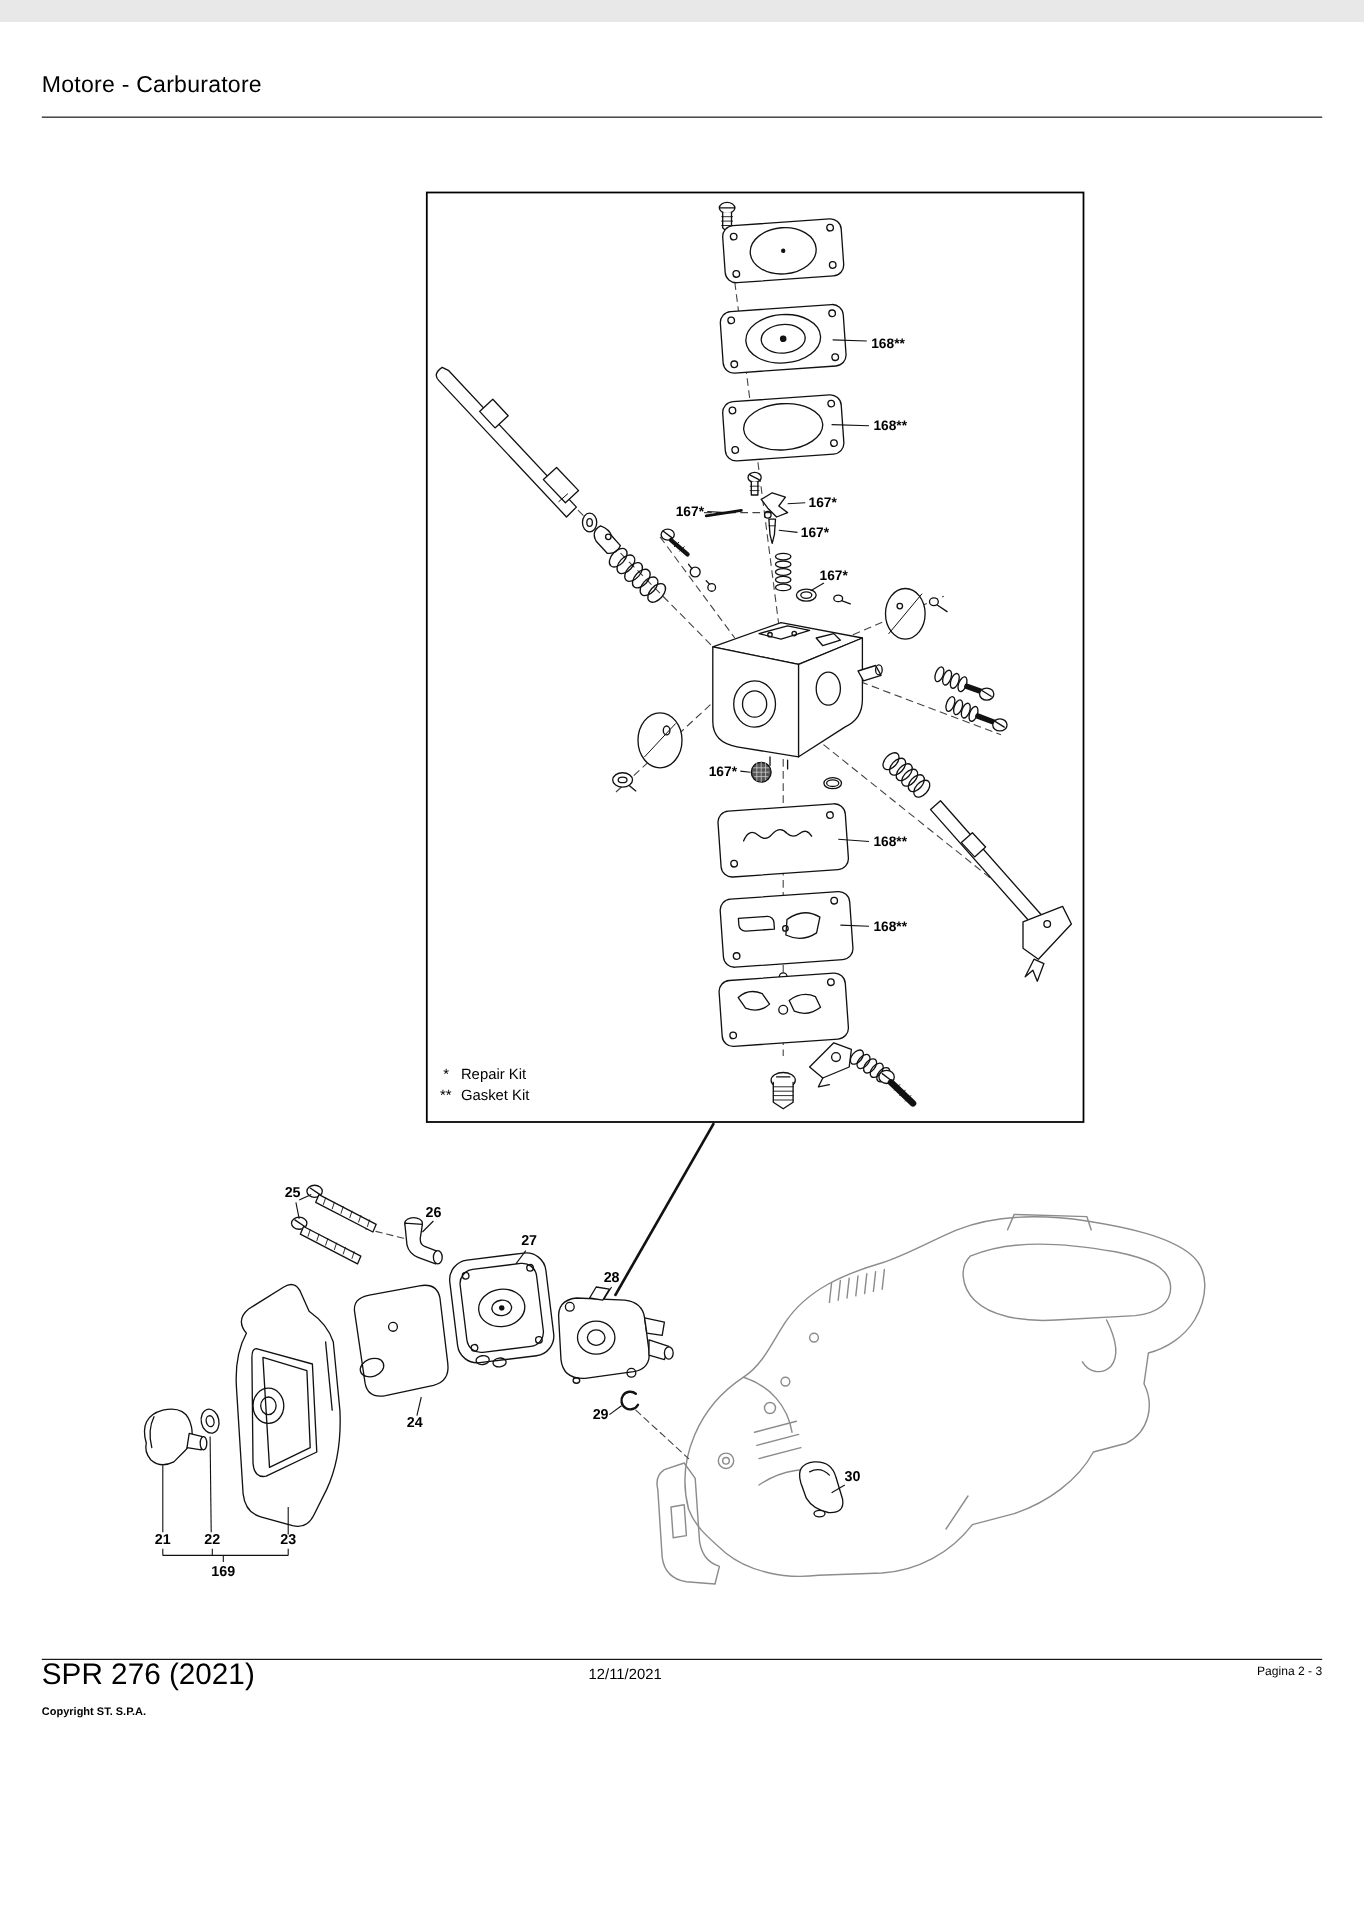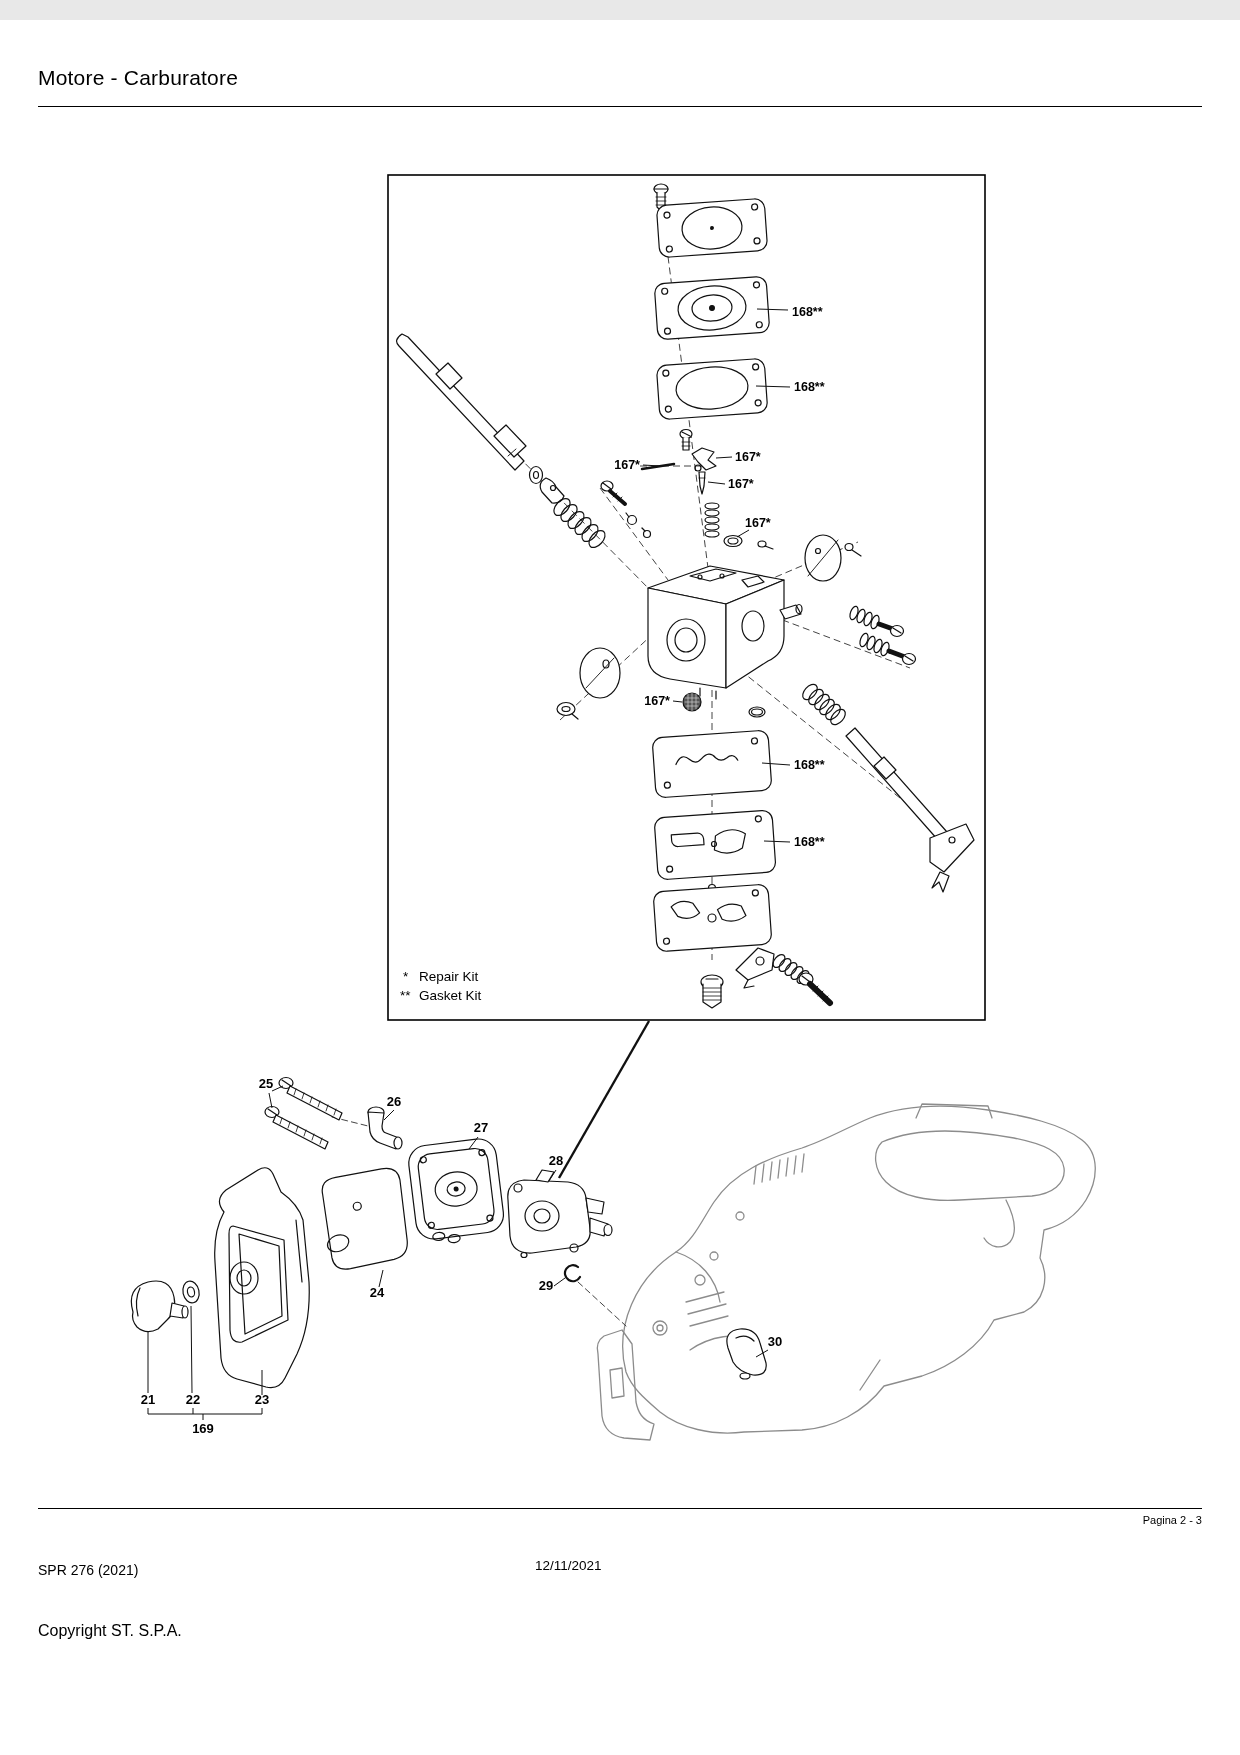--- a/index.html
+++ b/index.html
@@ -2,23 +2,23 @@
 <html><head>
 <meta charset="utf-8">
 <style>
   html,body{margin:0;padding:0;background:#e8e8e8;}
   .page{position:relative;width:1240px;height:1755px;background:#ffffff;
         font-family:"Liberation Sans",sans-serif;color:#000;overflow:hidden;margin-top:20px;}
   .title{position:absolute;left:38px;top:46px;font-size:21px;letter-spacing:.2px;}
   .rule{position:absolute;left:38px;width:1164px;border-top:1.6px solid #000;height:0;}
   .rule-top{top:86px;}
   .rule-bottom{top:1488px;}
-  .model{position:absolute;left:38px;top:1542px;font-size:14px;}
-  .copyright{position:absolute;left:38px;top:1602px;font-size:16px;}
-  .date{position:absolute;left:535px;top:1538px;font-size:13.5px;}
+  .model{position:absolute;left:38px;top:1487px;font-size:27px;}
+  .copyright{position:absolute;left:38px;top:1531px;font-size:10px;font-weight:bold;}
+  .date{position:absolute;left:535px;top:1494px;font-size:13.5px;}
   .pageno{position:absolute;right:38px;top:1494px;font-size:11px;}
   svg.diagram{position:absolute;left:0;top:0;}
   .co{font:700 12.5px "Liberation Sans",sans-serif;fill:#000;}
   .pn{font:700 13px "Liberation Sans",sans-serif;fill:#000;text-anchor:middle;}
   .lg{font:13.5px "Liberation Sans",sans-serif;fill:#000;}
 </style>
 </head>
 <body>
 
 <div class="page">

